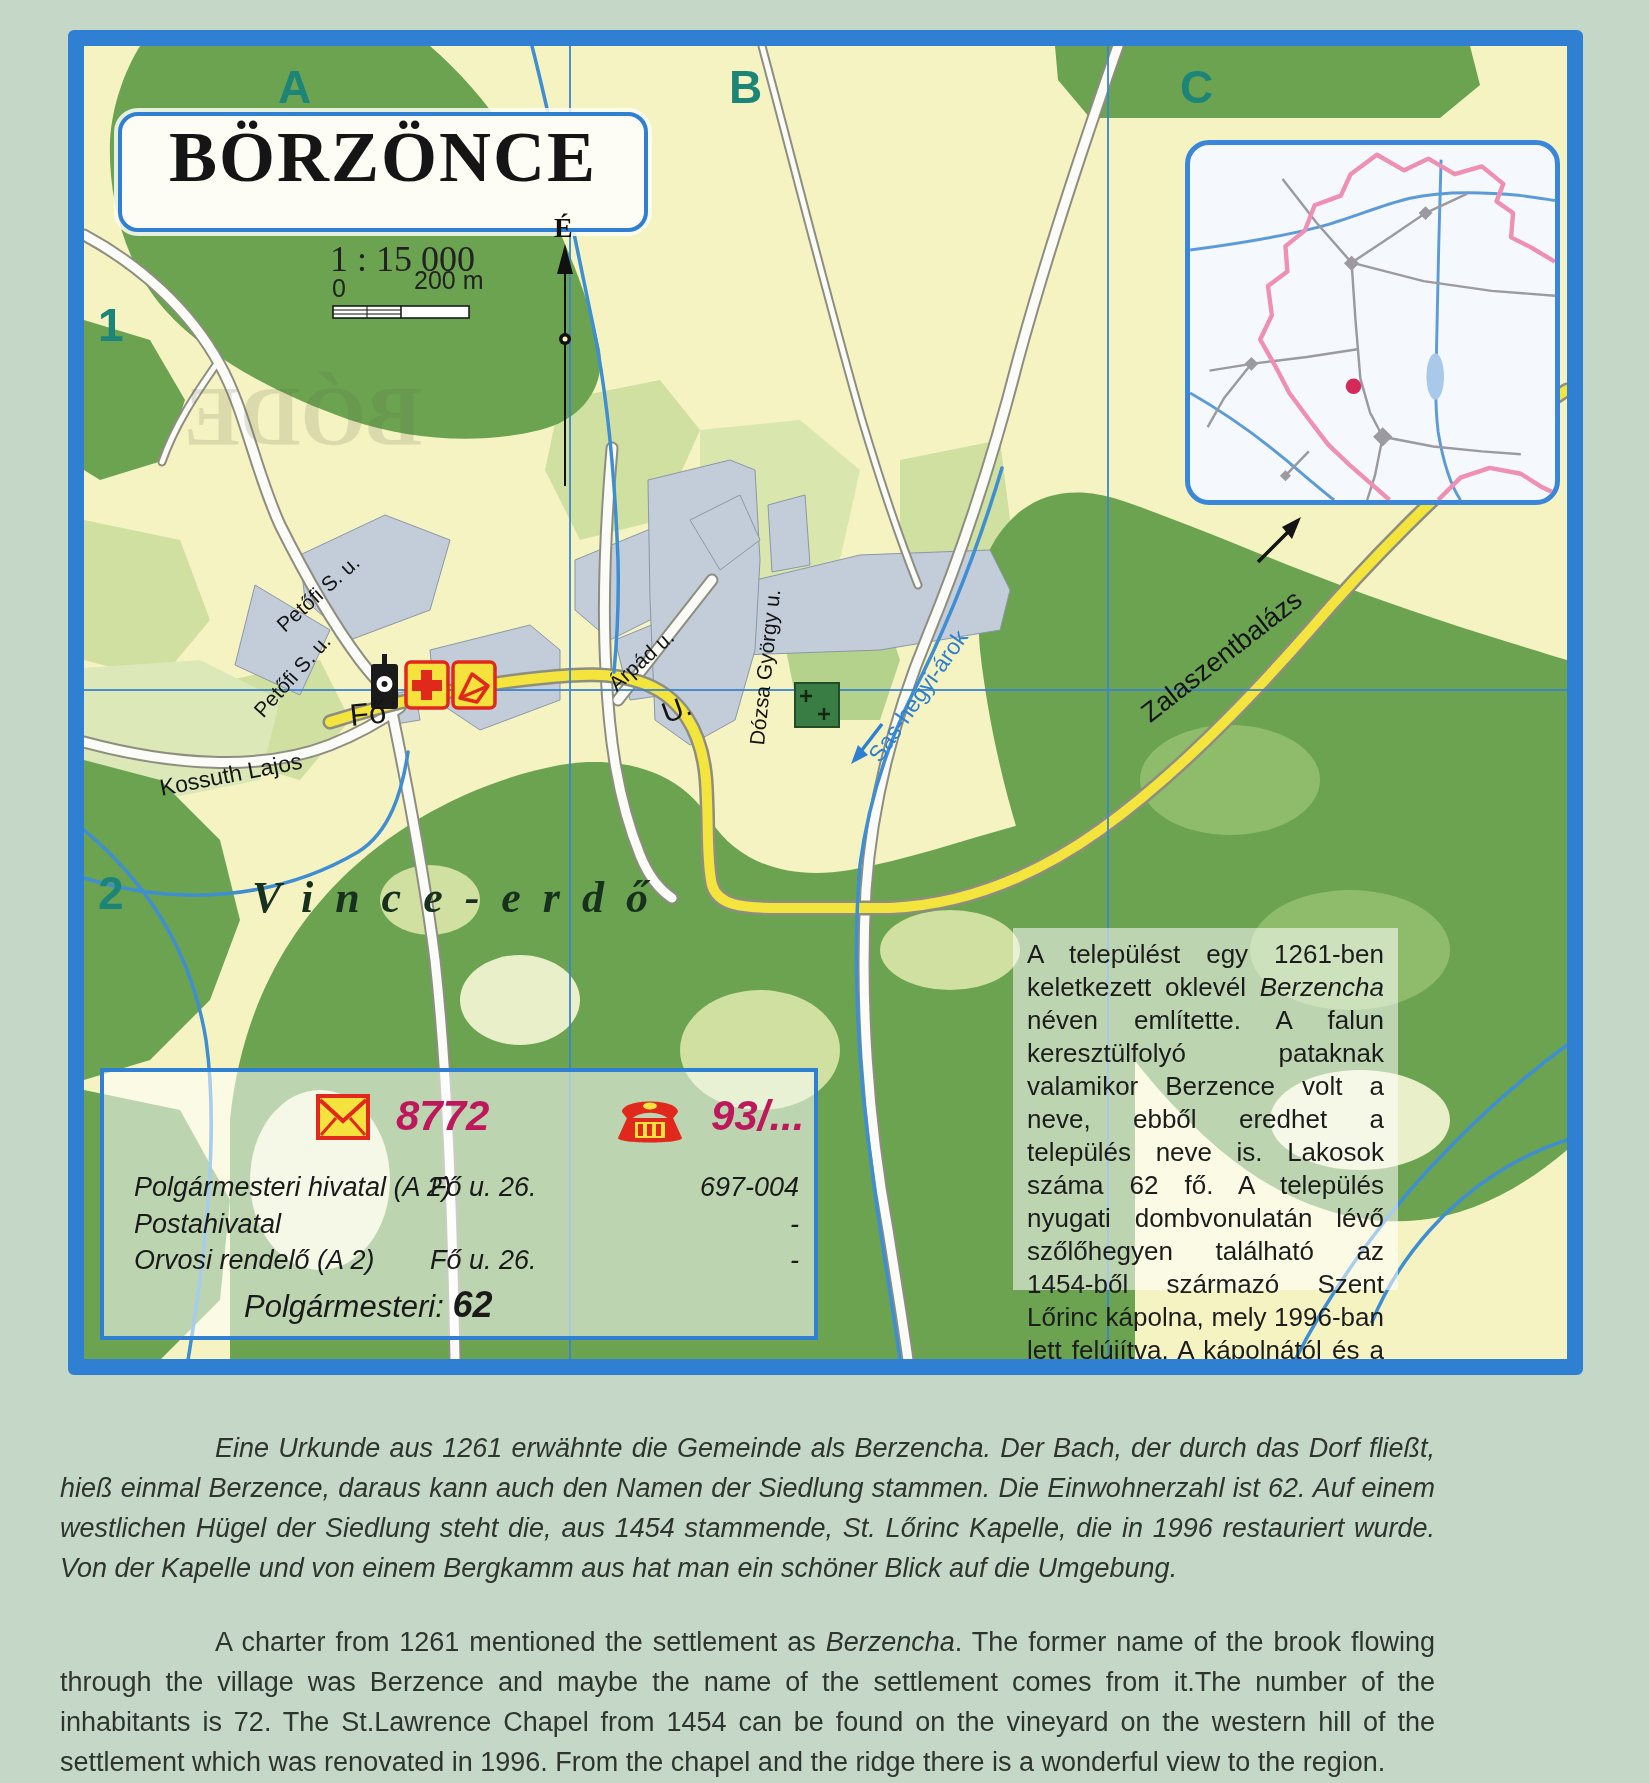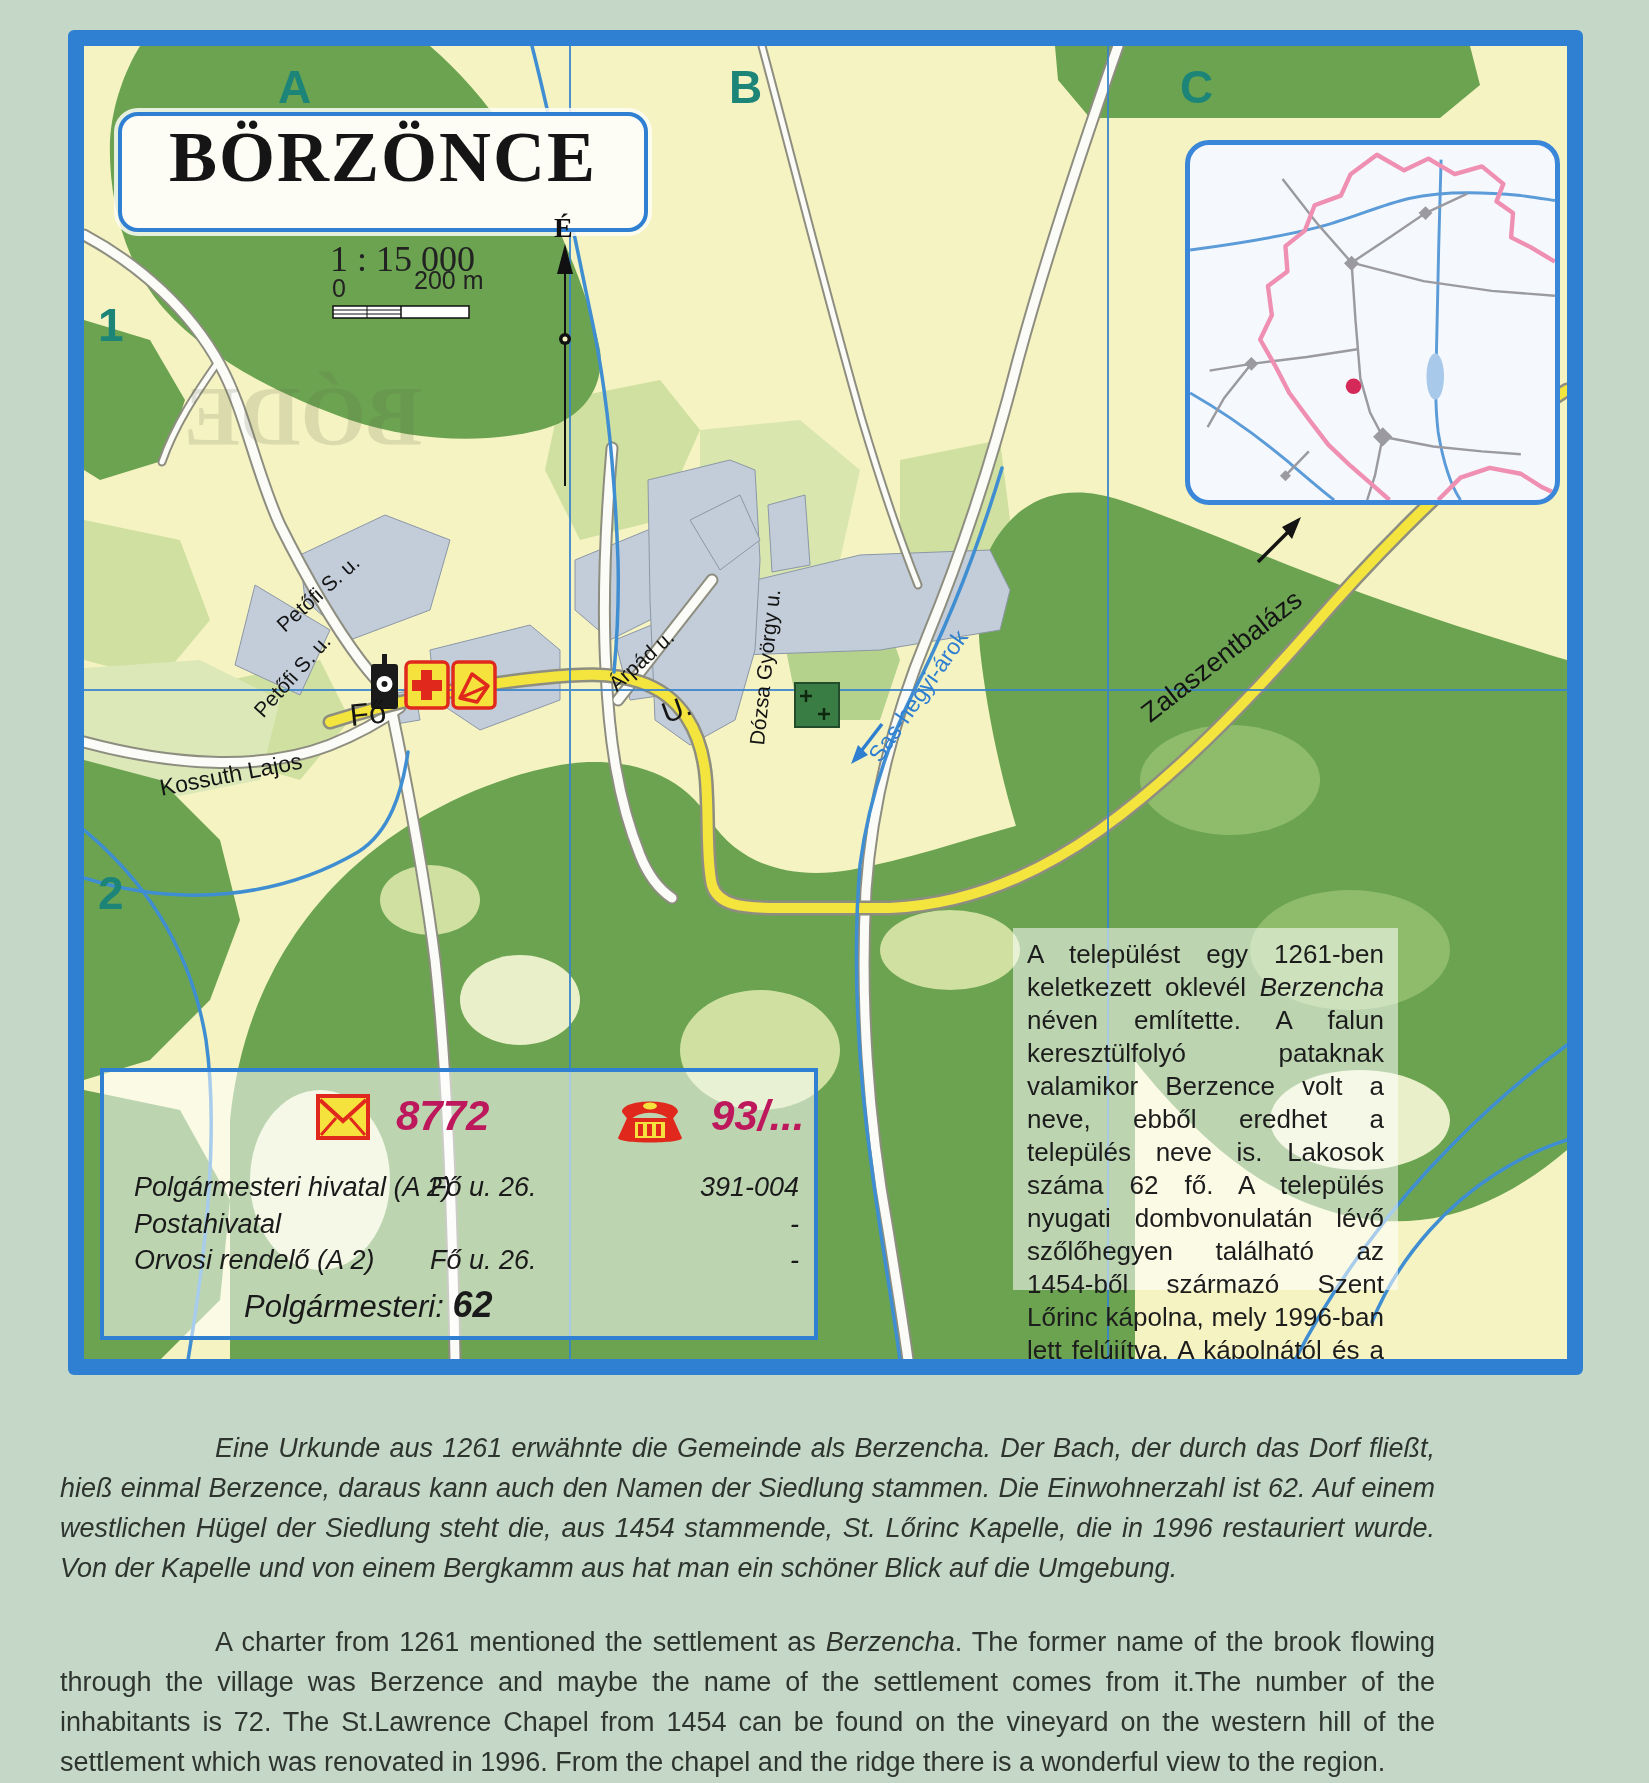--- a/index.html
+++ b/index.html
@@ -224,20 +224,21 @@
 
       <span class="lbl" style="left:196px;top:570px;transform:rotate(-42deg);">Petőfi S. u.</span>
       <span class="lbl" style="left:174px;top:656px;transform:rotate(-48deg);">Petőfi S. u.</span>
       <span class="lbl" style="left:266px;top:652px;font-size:31px;transform:rotate(-6deg);">Fő</span>
       <span class="lbl" style="left:579px;top:652px;font-size:29px;transform:rotate(-20deg);">U.</span>
       <span class="lbl" style="left:528px;top:629px;transform:rotate(-42deg);">Árpád u.</span>
       <span class="lbl" style="left:673px;top:687px;transform:rotate(-84deg);">Dózsa György u.</span>
       <span class="lbl" style="left:76px;top:729px;font-size:23px;transform:rotate(-11deg);">Kossuth Lajos</span>
       <span class="lbl lbl-blue" style="left:790px;top:700px;font-size:23px;transform:rotate(-55deg);">Sas-hegyi-árok</span>
       <span class="lbl" style="left:1061px;top:655px;font-size:27px;transform:rotate(-38deg);">Zalaszentbalázs</span>
+      <span class="vince">Vince-erdő</span>
 
       <div class="inset">
         <svg width="365" height="355" viewBox="0 0 375 365">
 
           <g fill="none" stroke="#5b9bd8" stroke-width="3">
             <path d="M 0,108 C 45,102 90,95 130,85 C 165,76 195,62 225,55 C 260,47 300,48 340,52 C 355,54 368,56 375,57"></path>
             <path d="M 258,15 C 256,80 254,170 253,225 C 252,250 252,270 255,295 C 260,325 268,350 278,365"></path>
             <path d="M 0,255 C 35,275 70,300 100,325 C 120,342 135,355 148,365"></path>
           </g>
           <ellipse cx="252" cy="238" rx="9" ry="24" fill="#a9c9ea"></ellipse>
@@ -284,21 +285,21 @@
           <path d="M 11,22 L 57,22 L 66,42 C 66,48 2,48 2,42 Z" fill="#e0281c"></path>
           <rect x="19" y="26" width="30" height="16" fill="#f6e23c"></rect>
           <rect x="22" y="28" width="5" height="12" fill="#e0281c"></rect>
           <rect x="31" y="28" width="5" height="12" fill="#e0281c"></rect>
           <rect x="40" y="28" width="5" height="12" fill="#e0281c"></rect>
         </svg>
         <span class="info-big" style="left:598px;top:20px;margin-left:9px;">93/...</span>
 
         <span class="info-row-name" style="top:100px;">Polgármesteri hivatal (A 2)</span>
         <span class="info-row-addr" style="top:100px;">Fő u. 26.</span>
-        <span class="info-row-phone" style="top:100px;">391-004</span>
+        <span class="info-row-phone" style="top:100px;">697-004</span>
 
         <span class="info-row-name" style="top:137px;">Postahivatal</span>
         <span class="info-row-addr" style="top:137px;"></span>
         <span class="info-row-phone" style="top:137px;">-</span>
 
         <span class="info-row-name" style="top:173px;">Orvosi rendelő (A 2)</span>
         <span class="info-row-addr" style="top:173px;">Fő u. 26.</span>
         <span class="info-row-phone" style="top:173px;">-</span>
 
         <span class="info-pop">

